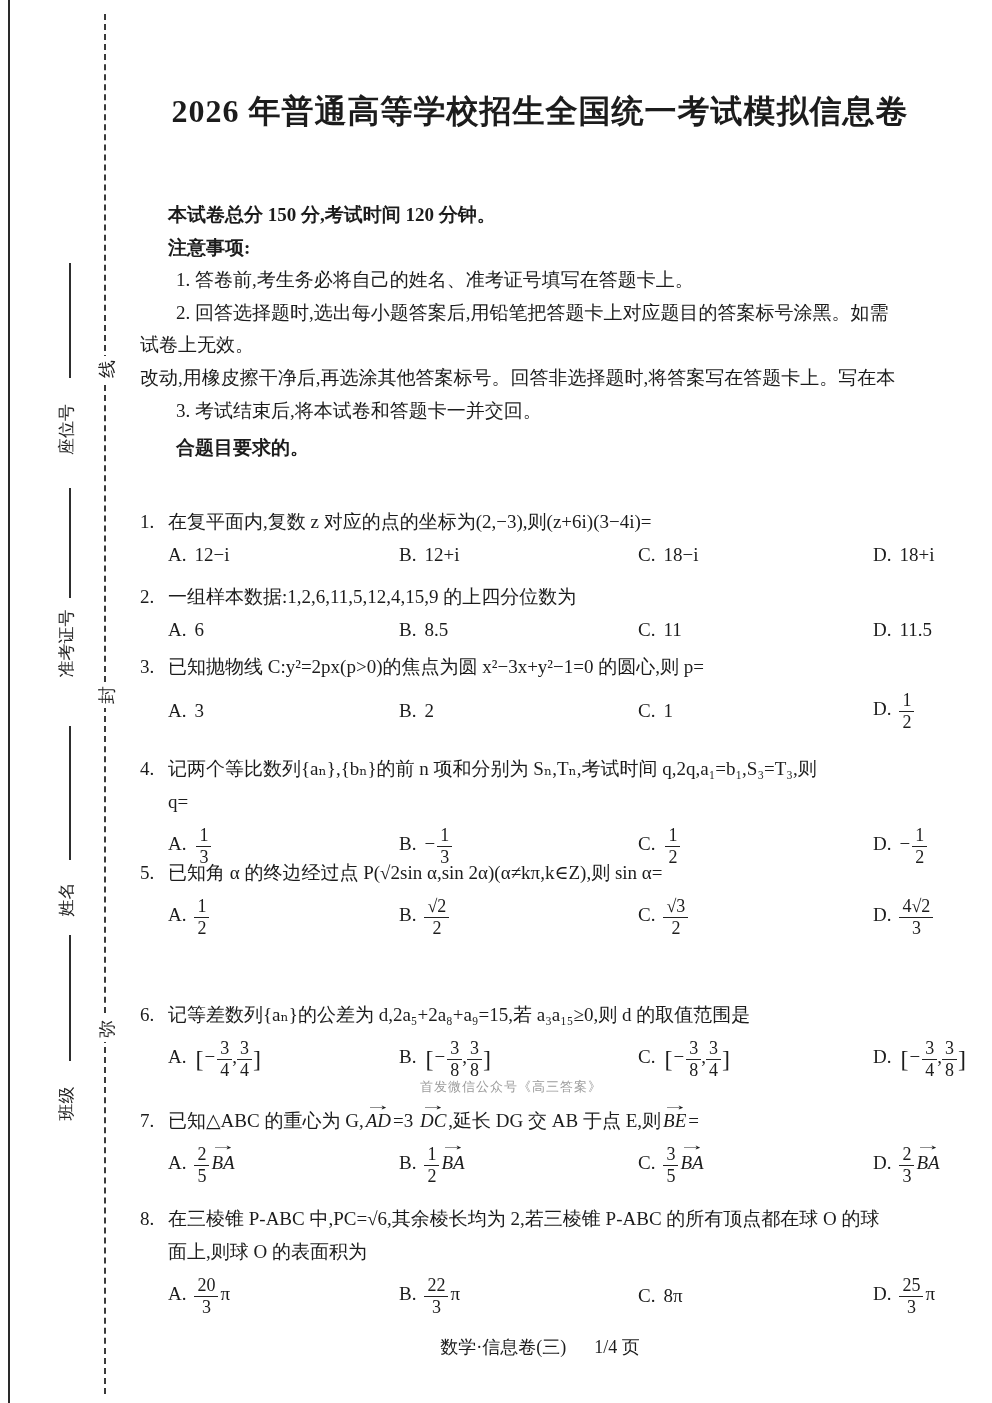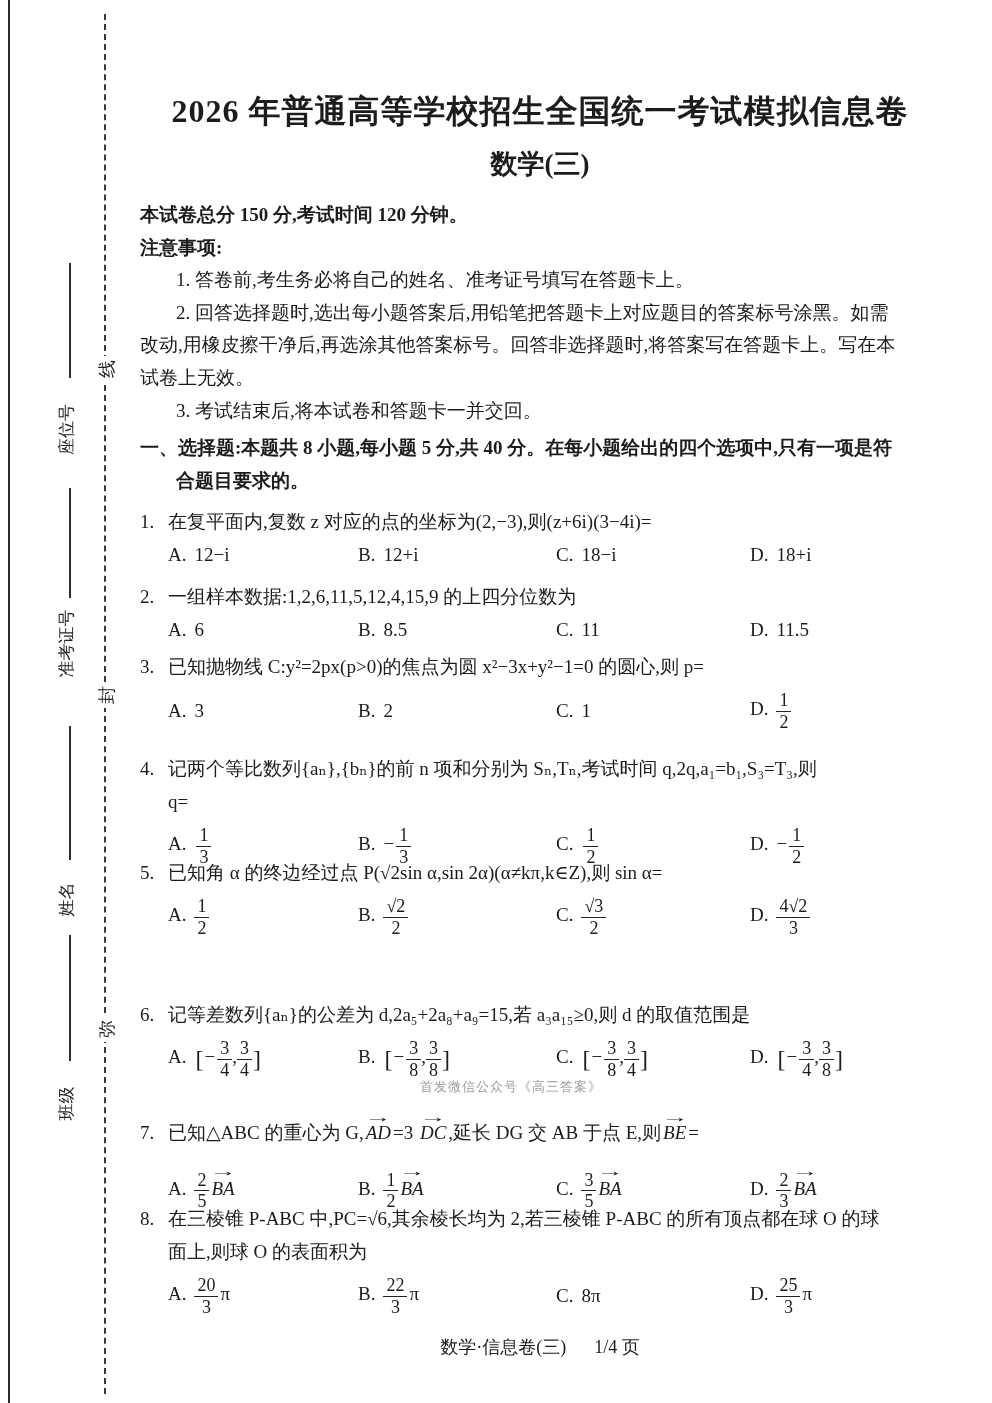--- a/index.html
+++ b/index.html
@@ -21,40 +21,40 @@
   .field-line{left:69px;width:2px;background:#2e2e2e;}
   .field-label{
     left:40px;width:52px;text-align:center;font-size:17px;color:#222;
     transform:rotate(-90deg);transform-origin:center;white-space:nowrap;
   }
   
   .content{left:140px;top:0;width:800px;height:1403px;}
   .title{left:0;top:90px;width:100%;text-align:center;font-size:32px;font-weight:bold;letter-spacing:1px;}
   .subtitle{left:0;top:146px;width:100%;text-align:center;font-size:27px;font-weight:bold;}
   .intro{left:0;top:199px;width:100%;font-size:19px;line-height:32.6px;}
-  .bold{font-weight:bold;}
+  .bold{font-weight:bold;margin-left:28px;}
   .ind{padding-left:36px;}
   .sec-header{left:0;top:432px;width:100%;font-size:19px;line-height:32.6px;font-weight:bold;}
   .q{position:absolute;left:0;width:100%;font-size:19px;}
   .stem{line-height:33px;white-space:nowrap;}
   .qnum{display:inline-block;min-width:28px;}
   .cont{padding-left:28px;line-height:33px;}
   .opts{
     display:grid;grid-template-columns:190px 198px 194px auto;
-    padding-left:28px;align-items:center;
+    padding-left:28px;align-items:center;gap:41px;
   }
   .opts.tall{min-height:56px;}
   .opt{white-space:nowrap;}
   .olabel{display:inline-block;margin-right:8px;}
   
   .frac{display:inline-block;text-align:center;vertical-align:middle;line-height:1.12;font-size:18px;}
   .frac .fn{display:block;padding:0 3px;}
   .frac .fd{display:block;border-top:1.6px solid #222;padding:0 3px;}
   
-  .vec{position:relative;display:inline-block;font-style:italic;margin:12px 2px;}
+  .vec{position:relative;display:inline-block;font-style:italic;margin:0 2px;}
   .vec::before{
     content:"→";position:absolute;top:-15px;left:50%;
     transform:translateX(-50%) scaleX(1.8);font-style:normal;font-size:15px;
   }
   .sign{display:inline-block;margin-right:2px;}
   .brk{display:inline-block;font-size:24px;vertical-align:middle;margin:0 1px;}
   .suf{margin-left:2px;}
   .watermark{left:280px;top:1078px;width:360px;text-align:left;font-size:13px;color:#9b9b9b;letter-spacing:1px;}
   .footer{left:0;top:1335px;width:100%;text-align:center;font-size:18px;font-weight:normal;}
   .footer .gap{display:inline-block;width:28px;}
@@ -77,34 +77,32 @@
 
 <div class="abs field-line" style="top:726px;height:134px"></div>
 <div class="abs field-label" style="top:888px">姓名</div>
 
 <div class="abs field-line" style="top:935px;height:126px"></div>
 <div class="abs field-label" style="top:1092px">班级</div>
 
 <div class="abs content">
 
   <div class="abs title">2026 年普通高等学校招生全国统一考试模拟信息卷</div>
-  <div class="abs subtitle">数学(三)</div>
 
   <div class="abs intro">
     <div class="bold">本试卷总分 150 分,考试时间 120 分钟。</div>
     <div class="bold">注意事项:</div>
     <div class="ind">1. 答卷前,考生务必将自己的姓名、准考证号填写在答题卡上。</div>
     <div class="ind">2. 回答选择题时,选出每小题答案后,用铅笔把答题卡上对应题目的答案标号涂黑。如需</div>
+    <div>试卷上无效。</div>
     <div>改动,用橡皮擦干净后,再选涂其他答案标号。回答非选择题时,将答案写在答题卡上。写在本</div>
-    <div>试卷上无效。</div>
     <div class="ind">3. 考试结束后,将本试卷和答题卡一并交回。</div>
   </div>
 
   <div class="abs sec-header">
-    <div>一、选择题:本题共 8 小题,每小题 5 分,共 40 分。在每小题给出的四个选项中,只有一项是符</div>
     <div class="ind">合题目要求的。</div>
   </div>
 
   <div class="q" style="top:505px">
     <div class="stem">
       <span class="qnum">1.</span><span>在复平面内,复数 z 对应的点的坐标为(2,−3),则(z+6i)(3−4i)=</span>
     </div>
     <div class="opts" style="margin-top:6px">
       <span class="opt"><span class="olabel">A.</span><span>12−i</span></span>
       <span class="opt"><span class="olabel">B.</span><span>12+i</span></span>

